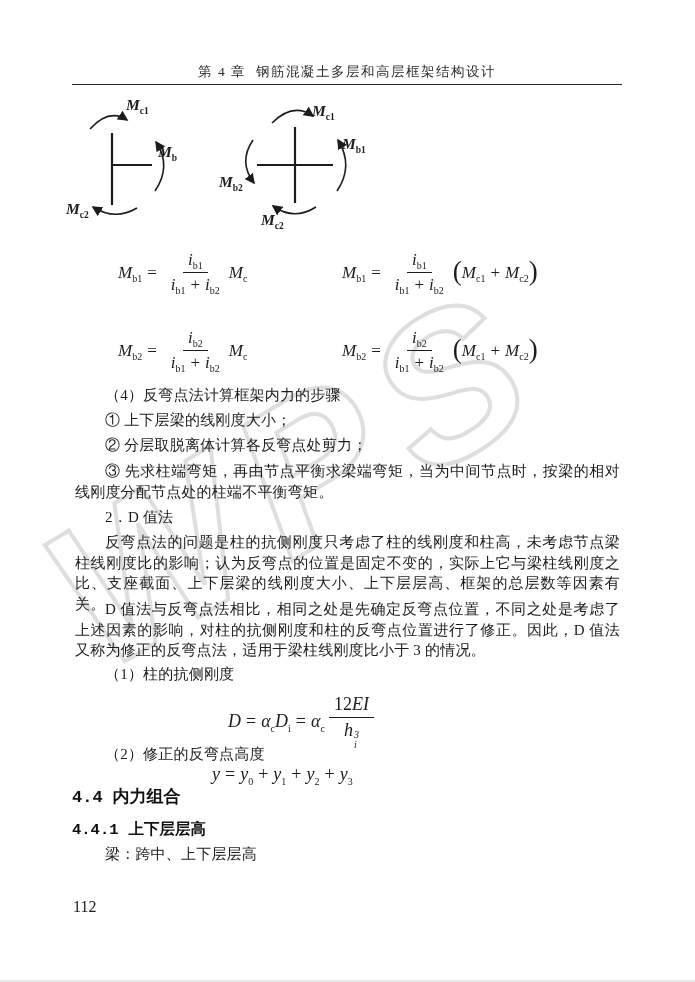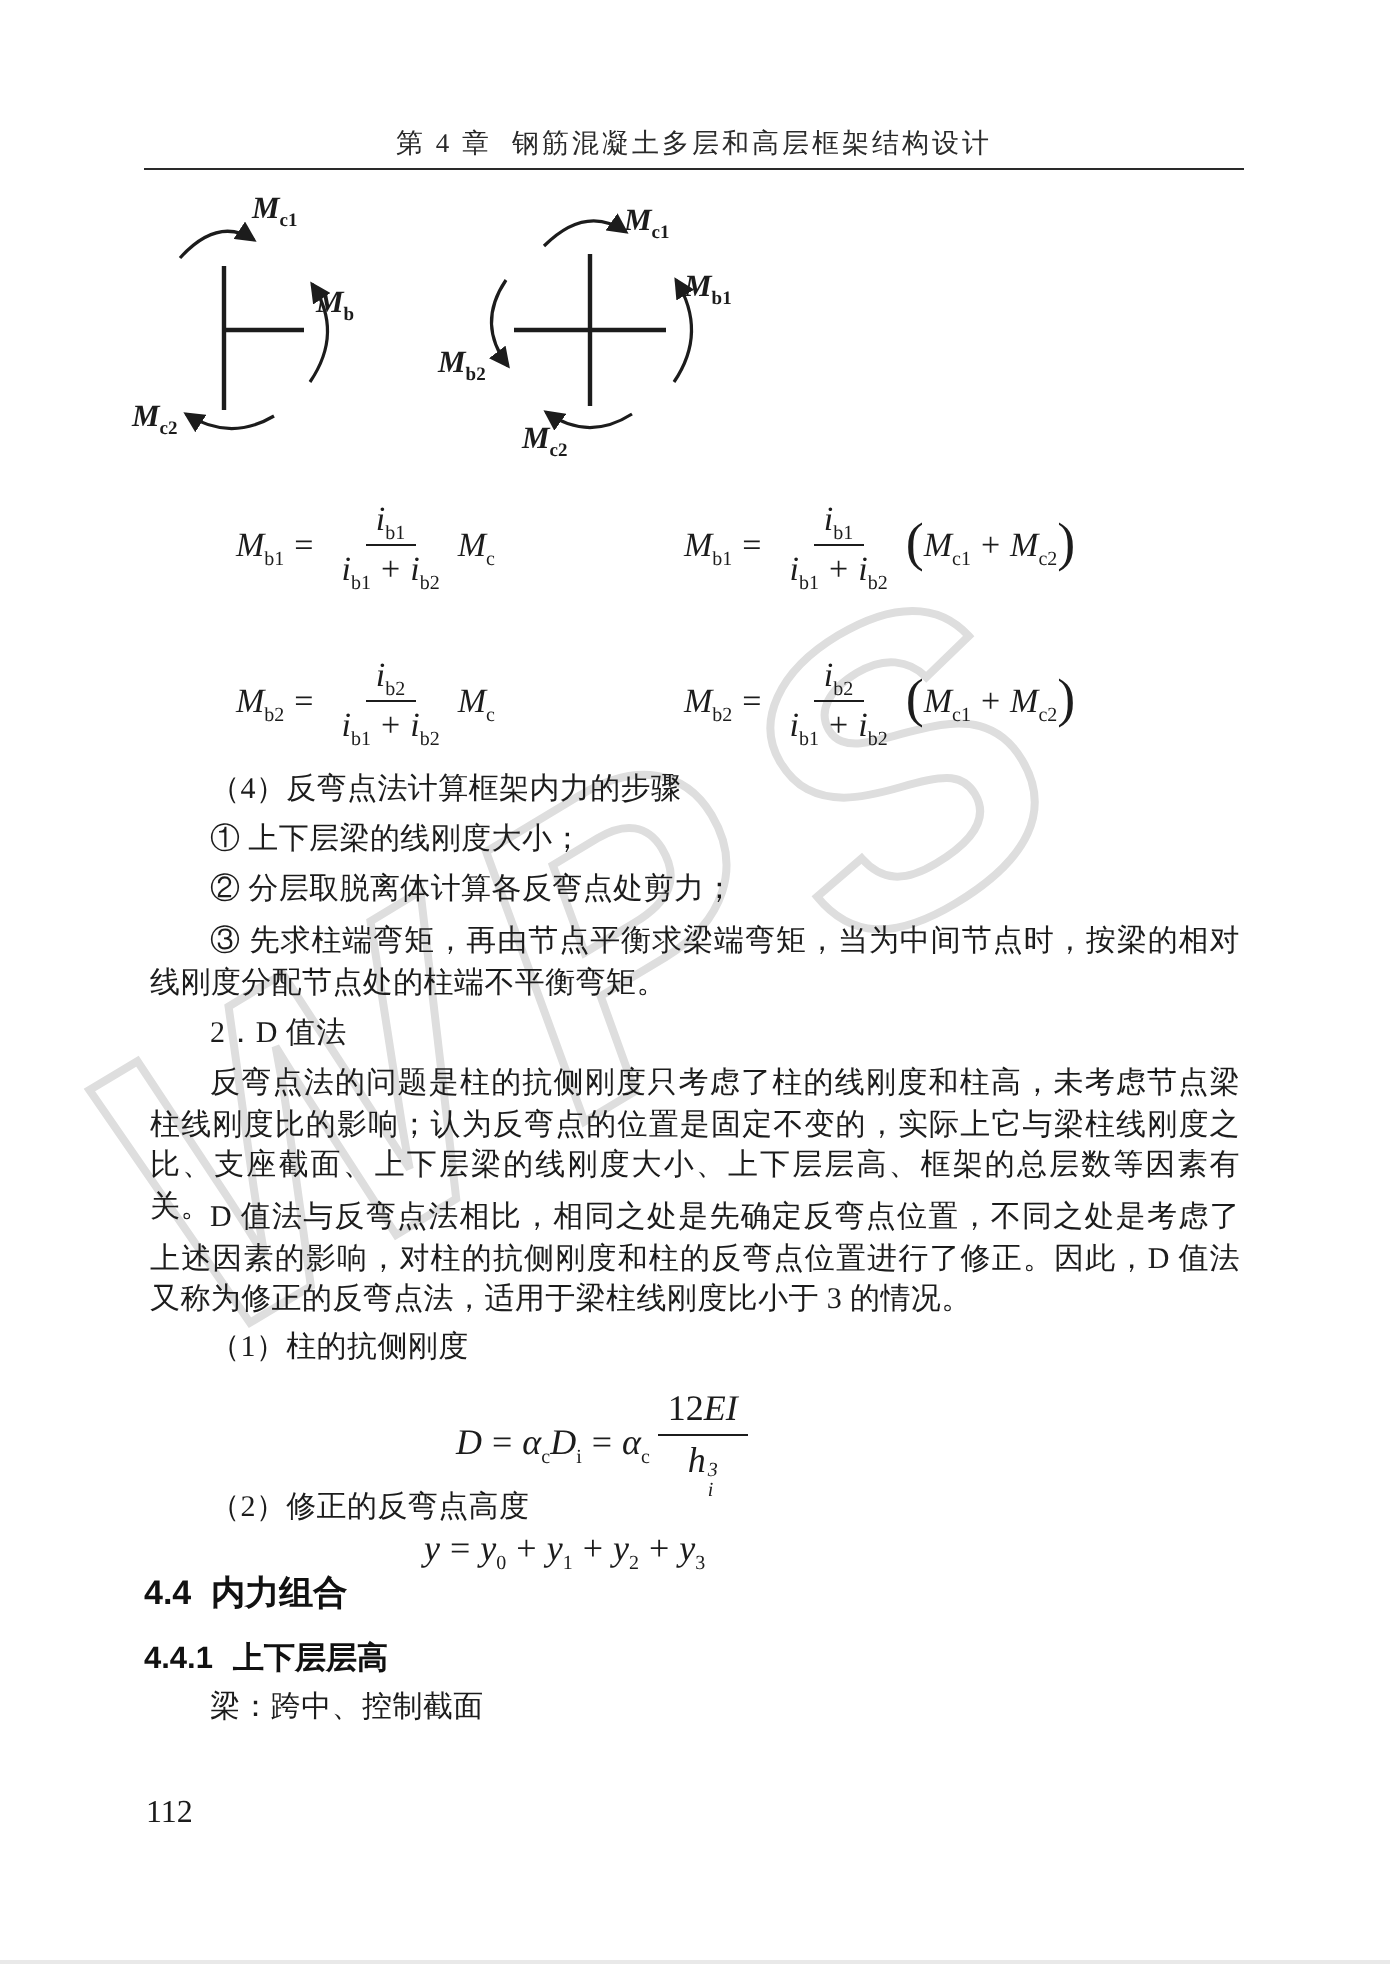--- a/index.html
+++ b/index.html
@@ -22,21 +22,21 @@
   .diag-svg{position:absolute;left:55px;top:90px;}
   .dlabel{position:absolute;font-style:italic;font-weight:bold;font-size:15.5px;white-space:nowrap;}
   .dlabel sub{font-size:9.5px;font-style:normal;font-weight:bold;line-height:0;}
 
   
   .txt{position:absolute;left:75px;width:545px;font-size:15px;line-height:21px;
        text-align:justify;letter-spacing:0.2px;}
   .ind{text-indent:2em;}
   .h1{position:absolute;left:72px;font-family:"Liberation Sans",sans-serif;font-weight:bold;
       color:#111;white-space:nowrap;}
-  .h1 .num{font-family:Liberation Sans, sans-serif;font-weight:bold;text-align:center;}
+  .h1 .num{font-family:Liberation Mono, monospace;font-weight:bold;text-align:center;}
   .h1 .ttl{margin-left:10px;}
   .pageno{position:absolute;left:73px;top:898px;font-size:16px;}
 
   
   .formula{position:absolute;display:flex;align-items:center;font-size:17px;white-space:nowrap;}
   .formula .tok{font-style:italic;}
   .formula .rom{font-style:normal;}
   .formula .op{font-style:normal;padding:0 5px;}
   .formula sub{font-size:10px;font-style:normal;line-height:0;letter-spacing:0;}
   .frac{display:inline-flex;flex-direction:column;align-items:center;margin:0 4px;}
@@ -175,19 +175,19 @@
         <span class="tok">y<sub>1</sub></span>
         <span class="op">+</span>
         <span class="tok">y<sub>2</sub></span>
         <span class="op">+</span>
         <span class="tok">y<sub>3</sub></span>
       </div>
 
     <div class="h1" style="top:785px;font-size:17px"><span class="num">4.4</span><span class="ttl">内力组合</span></div>
     <div class="h1" style="top:819px;font-size:15.5px"><span class="num">4.4.1</span><span class="ttl">上下层层高</span></div>
 
-    <div class="txt ind" style="top:844px">梁：跨中、控制截面</div>
+    <div class="txt ind" style="top:844px">梁：跨中、上下层层高</div>
 
     <div class="pageno">112</div>
   </div>
 
   <div class="page-bottom-edge"></div>
 </div>
 
 </body></html>

